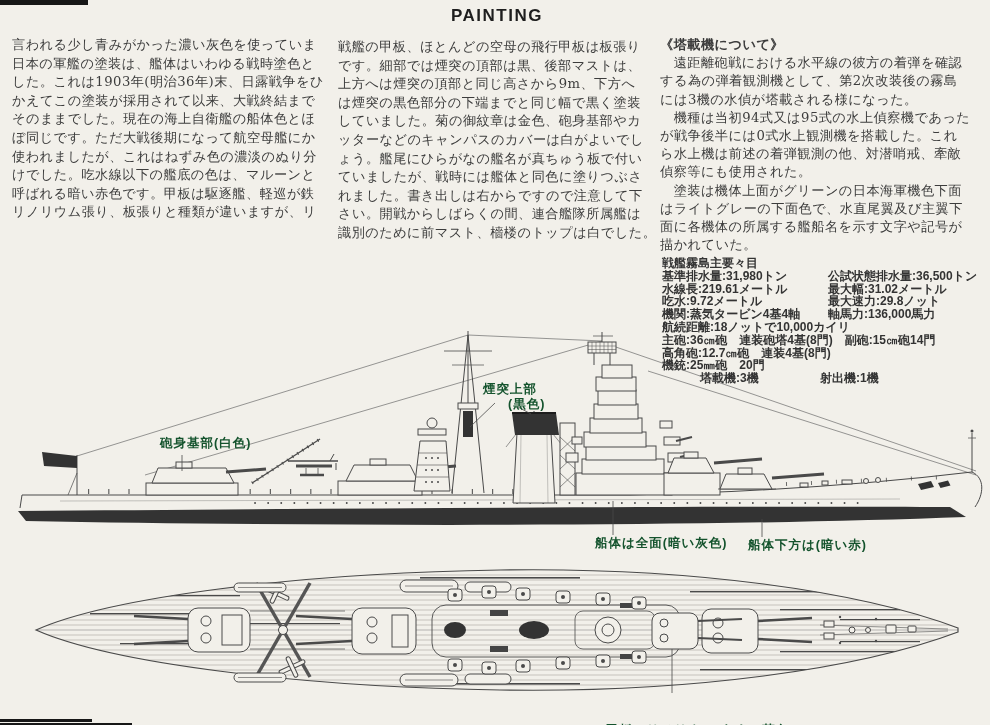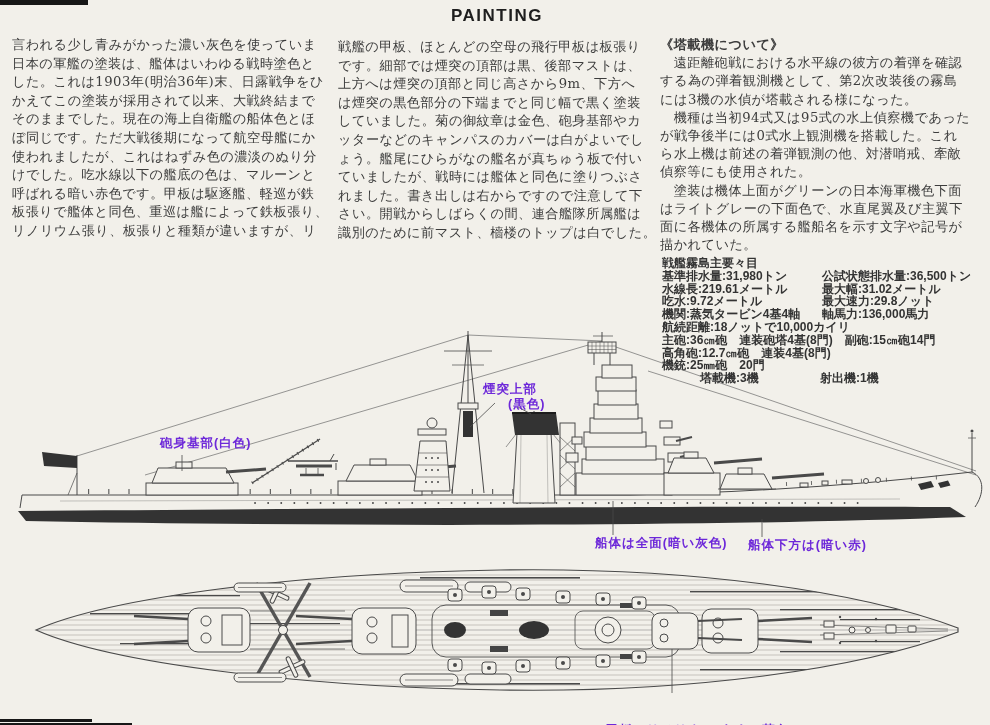--- a/index.html
+++ b/index.html
@@ -13,25 +13,25 @@
   .txtcol .ln{height:18.6px;line-height:18.6px;white-space:nowrap;}
   #col1{left:12px;top:36px;width:322px;}
   #col2{left:338px;top:38px;width:320px;}
   #col3{left:660px;top:36px;width:328px;}
   #col3 .ln{height:18.2px;line-height:18.2px;}
   .heading{font-weight:bold;}
   #specs{position:absolute;left:662px;top:257px;width:326px;
          font-family:"Liberation Sans", sans-serif;font-size:12px;font-weight:bold;
          color:#333;}
   #specs .srow{height:12.8px;line-height:12.8px;white-space:nowrap;position:relative;}
-  #specs .srow .right{position:absolute;left:160px;top:0;}
+  #specs .srow .right{position:absolute;left:166px;top:0;}
   #specs .indent{padding-left:38px;}
   #specs .indent .right{left:158px;}
   .diaglabel{position:absolute;font-family:"Liberation Sans", sans-serif;
-             font-weight:600;font-size:12.5px;color:#6d28d9;letter-spacing:1px;
+             font-weight:600;font-size:12.5px;color:#14532d;letter-spacing:1px;
              white-space:nowrap;}
   svg{position:absolute;left:0;}
   .ink{stroke:#4a4a4a;fill:none;stroke-width:1;}
   .paper{fill:#f2f0ea;stroke:#4a4a4a;stroke-width:1;}
   .dark{fill:#333;stroke:none;}
   .thin{stroke:#6b6b6b;stroke-width:.7;fill:none;}
 </style>
 </head>
 <body>
 
@@ -44,21 +44,20 @@
 <div id="col1" class="txtcol">
     <div class="ln">言われる少し青みがかった濃い灰色を使っていま</div>
     <div class="ln">日本の軍艦の塗装は、艦体はいわゆる戦時塗色と</div>
     <div class="ln">した。これは1903年(明治36年)末、日露戦争をひ</div>
     <div class="ln">かえてこの塗装が採用されて以来、大戦終結まで</div>
     <div class="ln">そのままでした。現在の海上自衛艦の船体色とほ</div>
     <div class="ln">ぼ同じです。ただ大戦後期になって航空母艦にか</div>
     <div class="ln">使われましたが、これはねずみ色の濃淡のぬり分</div>
     <div class="ln">けでした。吃水線以下の艦底の色は、マルーンと</div>
     <div class="ln">呼ばれる暗い赤色です。甲板は駆逐艦、軽巡が鉄</div>
-    <div class="ln">板張りで艦体と同色、重巡は艦によって鉄板張り、</div>
     <div class="ln">リノリウム張り、板張りと種類が違いますが、リ</div>
   </div>
 
 <div id="col2" class="txtcol">
     <div class="ln">戦艦の甲板、ほとんどの空母の飛行甲板は板張り</div>
     <div class="ln">です。細部では煙突の頂部は黒、後部マストは、</div>
     <div class="ln">上方へは煙突の頂部と同じ高さから9m、下方へ</div>
     <div class="ln">は煙突の黒色部分の下端までと同じ幅で黒く塗装</div>
     <div class="ln">していました。菊の御紋章は金色、砲身基部やカ</div>
     <div class="ln">ッターなどのキャンパスのカバーは白がよいでし</div>

